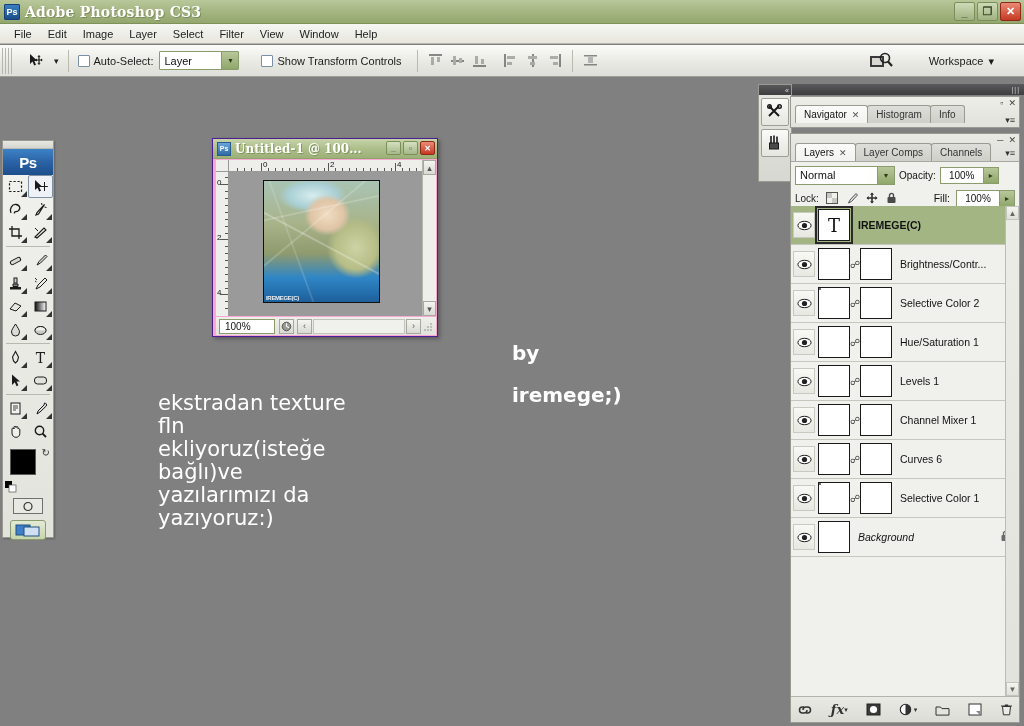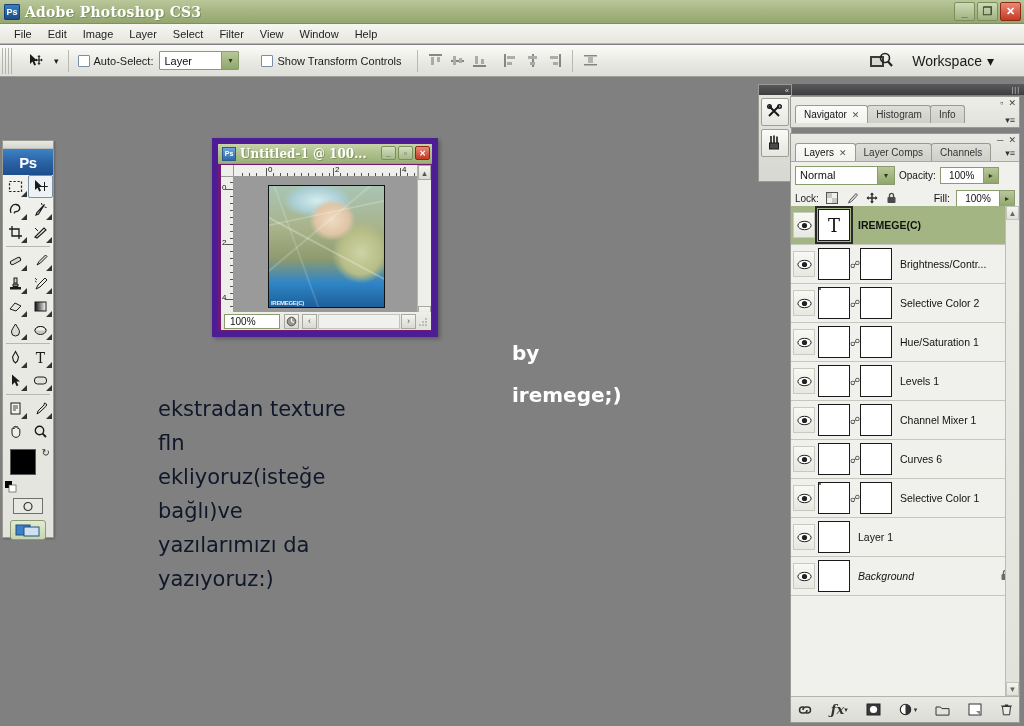--- a/index.html
+++ b/index.html
@@ -85,21 +85,21 @@
   .ob-select .arrow{
     width:17px;height:17px;margin:0;
     background:linear-gradient(to bottom,#b9c79a,#8fa76b);
     border-left:1px solid #8a9b6e;
     display:flex;align-items:center;justify-content:center;color:#2b3a1a;font-size:8px;
   }
   .align-grp{display:flex;align-items:center;gap:5px;}
   .align-ico{ width:17px;height:17px; opacity:.55; }
   #workspace-btn{
     position:absolute;right:30px;top:6px;height:20px;
-    display:flex;align-items:center;gap:5px;font-size:14px;color:#1a1a1a;
+    display:flex;align-items:center;gap:5px;font-size:11px;color:#1a1a1a;
   }
   #bridge-btn{position:absolute;right:130px;top:5px;width:26px;height:22px;}
 
   
   #toolbox{
     position:absolute;left:2px;top:140px;width:52px;height:398px;
     background:linear-gradient(to bottom,#f2f2ee,#e3e3dd);
     border:1px solid #9a9a92;
     box-shadow:1px 1px 2px rgba(0,0,0,.25);
   }
@@ -134,21 +134,21 @@
   #qm-box{width:30px;height:16px;border:1px solid #707070;background:#e9e9e4;
     display:flex;align-items:center;justify-content:center;}
   #tb-screen{height:26px;display:flex;align-items:center;justify-content:center;}
   #screen-box{width:36px;height:20px;border:1px solid #8b9b72;border-radius:3px;
     background:linear-gradient(to bottom,#e4ead5,#c8d6ad);
     display:flex;align-items:center;justify-content:center;position:relative;}
 
   
   #docwin{
     position:absolute;left:212px;top:138px;width:226px;height:199px;
-    border:6px solid #4c1d95; background:#701a75;
+    border:1px solid #4c1d95; background:#f9a8d4;
     box-shadow:2px 2px 4px rgba(0,0,0,.3);
   }
   #doc-title{
     height:20px;
     background:linear-gradient(to bottom,#c6d3a8 0%,#adbf8b 50%,#9cb077 100%);
     display:flex;align-items:center;padding-left:4px;position:relative;
     border-bottom:1px solid #8fa36c;
   }
   #doc-icon{width:14px;height:14px;border:1px solid #2b5a8c;
     background:linear-gradient(to bottom,#6aa6dd,#2f6aa8);
@@ -299,22 +299,22 @@
   }
   .scratch{position:absolute;left:0;top:0;right:0;bottom:0;
     background:
       linear-gradient(28deg, transparent 48%, rgba(255,255,255,.32) 49%, transparent 50%),
       linear-gradient(-40deg, transparent 60%, rgba(255,255,255,.22) 61%, transparent 62%),
       linear-gradient(70deg, transparent 30%, rgba(255,255,255,.18) 31%, transparent 32%),
       linear-gradient(-12deg, transparent 72%, rgba(255,255,255,.25) 73%, transparent 74%);}
 
   
   .canvas-text{
-    position:absolute;color:#0f172a;font-family:"DejaVu Sans",sans-serif;
-    font-size:21px;line-height:34px;white-space:pre;
+    position:absolute;color:#ffffff;font-family:"DejaVu Sans",sans-serif;
+    font-size:21px;line-height:23px;white-space:pre;
   }
   #text-block-1{left:158px;top:392px;}
   #text-block-2{left:512px;top:332px;color:#ffffff;font-weight:bold;font-size:20px;line-height:42px;}
 
   #status-gap{position:absolute;left:0;top:708px;width:760px;height:18px;background:#808080;}
 </style>
 </head>
 <body>
 
 <div id="titlebar">
@@ -1013,32 +1013,20 @@
       <span class="thumb">
         <span class="adj"><span class="body" style="background:#9a9a9a;">
               <span style="position:absolute;left:24%;top:14%;width:52%;height:62%;border:1.6px solid #111;border-radius:50%;background:#dcdcd6;"></span>
             </span><span class="strip"></span></span>
       </span>
       <span class="linkico">☍</span>
       <span class="maskthumb"></span>
       <span class="layer-name">Selective Color 1</span>
     </div>
 
-    <div class="layer-row">
-      <span class="eye-cell">
-        <svg width="15" height="11" viewBox="0 0 15 11">
-            <ellipse cx="7.5" cy="5.5" rx="6.6" ry="4.2" fill="#fff" stroke="#222"></ellipse>
-            <circle cx="7.5" cy="5.5" r="2.6" fill="#222"></circle>
-          </svg>
-      </span>
-      <span class="thumb">
-        <span class="photo-thumb"></span>
-      </span>
-      <span class="layer-name">Layer 1</span>
-    </div>
 
     <div class="layer-row">
       <span class="eye-cell">
         <svg width="15" height="11" viewBox="0 0 15 11">
             <ellipse cx="7.5" cy="5.5" rx="6.6" ry="4.2" fill="#fff" stroke="#222"></ellipse>
             <circle cx="7.5" cy="5.5" r="2.6" fill="#222"></circle>
           </svg>
       </span>
       <span class="thumb" style="background:#fff;"></span>
       <span class="layer-name italic">Background</span>

